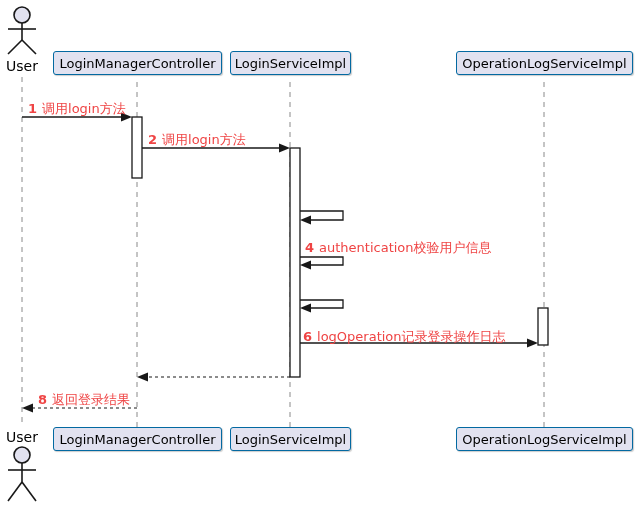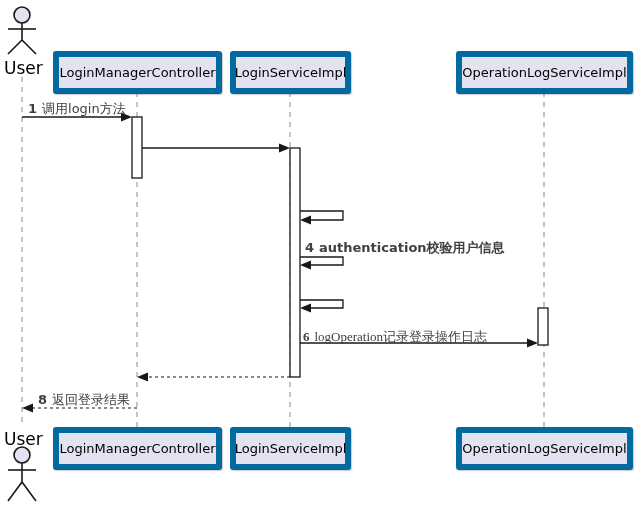--- a/index.html
+++ b/index.html
@@ -2,28 +2,28 @@
 <html><head>
 <meta charset="utf-8">
 <style>
   html,body { margin:0; padding:0; background:#ffffff; }
   .canvas {
     position:relative; width:636px; height:509px; background:#ffffff;
     font-family:"DejaVu Sans","Liberation Sans",sans-serif; overflow:hidden;
   }
   .canvas svg { position:absolute; left:0; top:0; }
   .participant {
-    position:absolute; height:43px; background:#E2E2F0;
-    border:6px solid #0369a1; border-radius:3px;
+    position:absolute; height:24px; background:#E2E2F0;
+    border:1px solid #0369a1; border-radius:3px;
     display:flex; align-items:center; justify-content:center;
     font-size:13px; color:#000000; box-shadow:1px 1px 1px rgba(110,110,110,0.35);
     box-sizing:border-box;
   }
-  .actor-label { position:absolute; font-size:17px; color:#000000; text-align:center; }
-  .msg { position:absolute; font-size:13px; color:#404040; white-space:nowrap; }
+  .actor-label { position:absolute; font-size:14px; color:#000000; text-align:center; }
+  .msg { position:absolute; font-size:13px; color:#ef4444; white-space:nowrap; }
   .msg b { margin-right:5px; }
   .lifeline { stroke:#8a8a8a; stroke-width:1; stroke-dasharray:5,5; }
   .solidline { stroke:#181818; stroke-width:1.3; fill:none; }
   .dashline { stroke:#181818; stroke-width:1.1; stroke-dasharray:3,3; fill:none; }
   .arrowhead { fill:#181818; stroke:none; }
   .activation { fill:#ffffff; stroke:#181818; stroke-width:1.3; }
   .actorfig { stroke:#181818; stroke-width:1.6; fill:none; }
   .actorhead { fill:#E2E2F0; stroke:#181818; stroke-width:1.6; }
 </style>
 </head>
@@ -118,23 +118,26 @@
   <div class="participant" style="left:230px; top:427px; width:121px;">
     <span>LoginServiceImpl</span>
   </div>
   <div class="participant" style="left:456px; top:427px; width:177px;">
     <span>OperationLogServiceImpl</span>
   </div>
 
   <div class="msg" style="left:28px; top:100px;">
     <b>1</b><span>调用login方法</span>
   </div>
-  <div class="msg" style="left:305px; top:239px;font-weight:bold;">
+  <div class="msg" style="left:148px; top:131px;">
+    <b>2</b><span>调用login方法</span>
+  </div>
+  <div class="msg" style="left:305px; top:239px;">
     <b>4</b><span>authentication校验用户信息</span>
   </div>
-  <div class="msg" style="left:303px; top:328px;font-family:Liberation Serif, serif;">
+  <div class="msg" style="left:303px; top:328px;">
     <b>6</b><span>logOperation记录登录操作日志</span>
   </div>
   <div class="msg" style="left:38px; top:391px;text-align:right;">
     <b>8</b><span>返回登录结果</span>
   </div>
 
 </div>
 
 </body></html>

